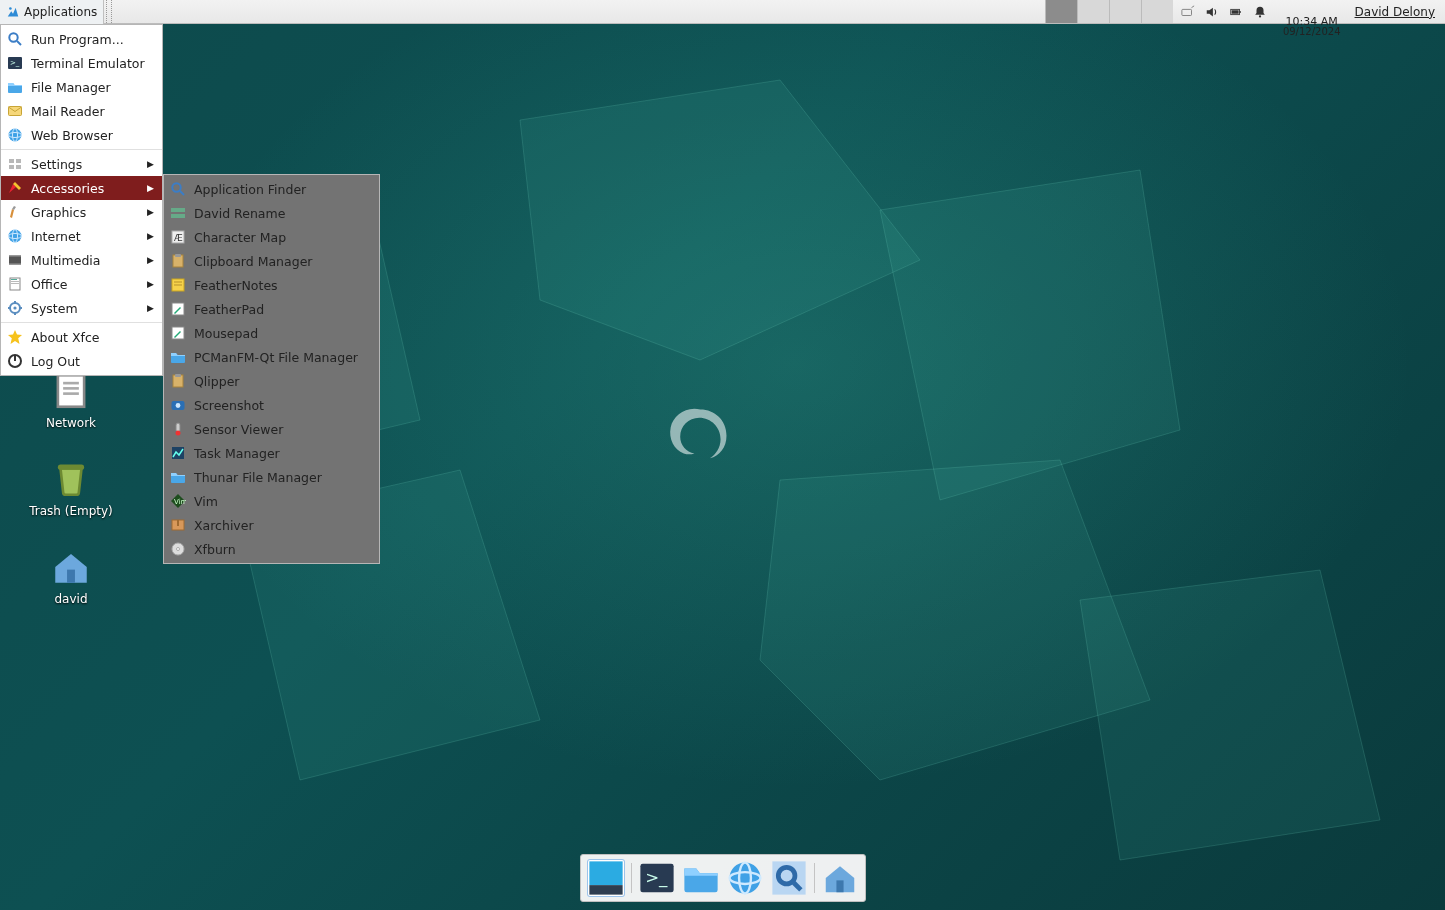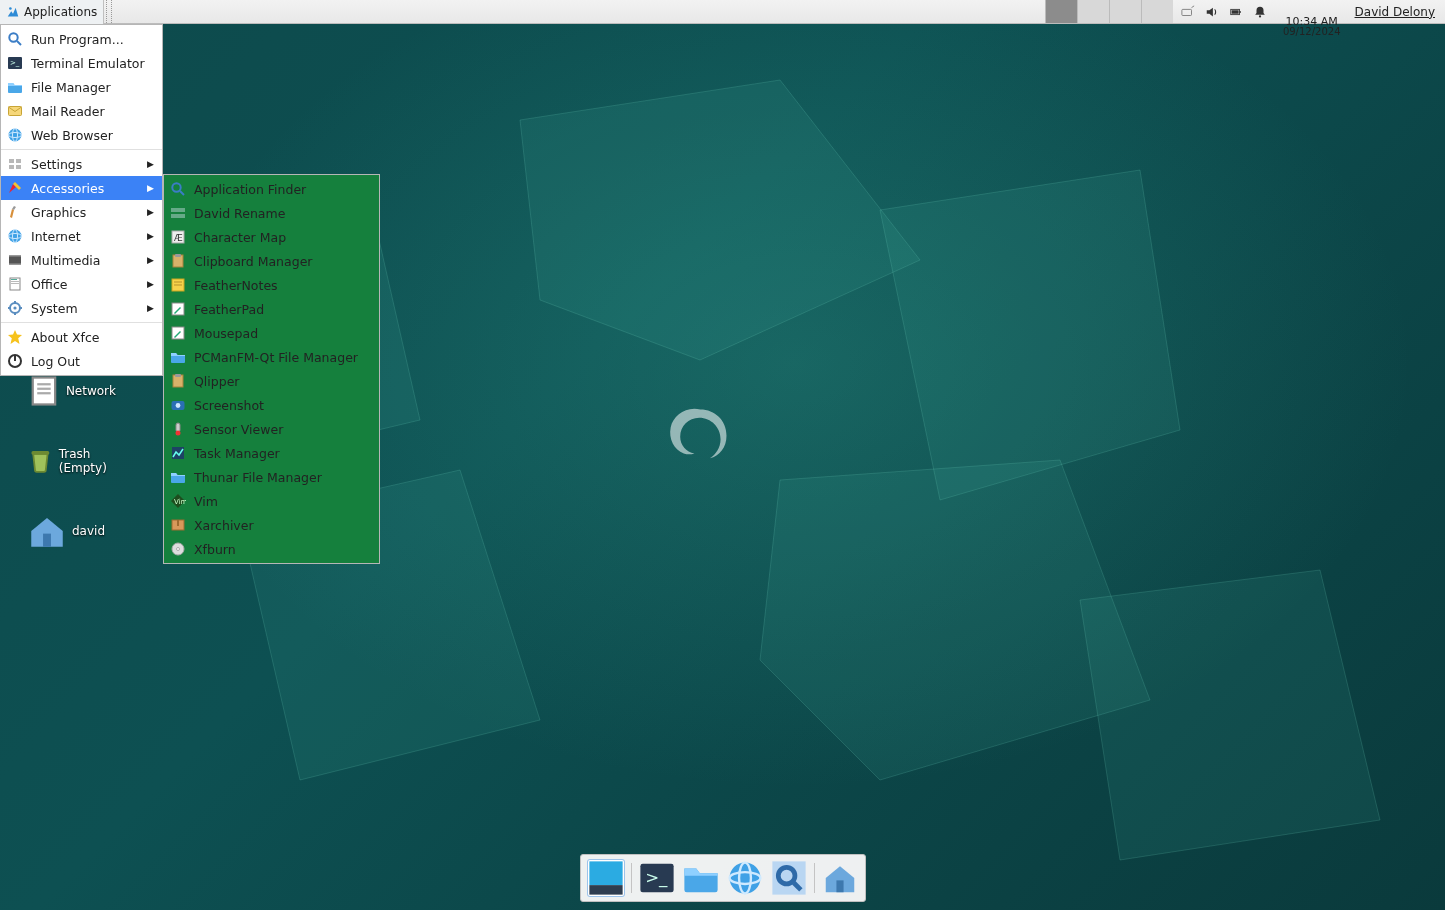--- a/index.html
+++ b/index.html
@@ -34,42 +34,42 @@
 .workspace-switcher .ws { width:32px; border-left:1px solid #bbb; background:#d8d8d8; }
 .workspace-switcher .ws.active { background:#8c8c8c; }
 .tray { display:flex; align-items:center; gap:10px; padding:0 8px; }
 .tray svg { width:14px; height:14px; display:block; }
 .clock { text-align:center; line-height:1; font-size:10px; padding:0 8px;margin-top:29px; }
 .clock .t { font-size:11px; }
 .user-label { padding:0 10px 0 6px; font-size:12px;text-decoration:underline; }
 
 
 .desktop-icons { position:absolute; left:26px; top:370px; display:flex; flex-direction:column; gap:28px; }
-.dicon { width:90px; display:flex; flex-direction:row; align-items:center; gap:4px; color:#fff; text-shadow:0 1px 2px #000; font-size:12px; }
+.dicon { width:90px; display:flex; flex-direction:column; align-items:center; gap:4px; color:#fff; text-shadow:0 1px 2px #000; font-size:12px; }
 .dicon .glyph { width:42px; height:42px; display:flex; align-items:center; justify-content:center; }
 
 
 .menu {
   position:absolute; top:24px; left:0; width:163px;
   background:#fff; border:1px solid #b6b6b6; font-size:12.5px; color:#222;
   padding:2px 0;
 }
 .menu-item {
   display:flex; align-items:center; gap:8px; padding:3px 8px 3px 6px; height:24px;
   position:relative;
 }
-.menu-item.highlight { background:#3b82f6; color:#fff; }
+.menu-item.highlight { background:#7f1d1d; color:#fff; }
 .menu-item .micon { width:16px; height:16px; flex:none; display:flex; align-items:center; justify-content:center; }
 .menu-item .arrow { margin-left:auto; font-size:9px; }
 .menu-sep { height:1px; background:#e0e0e0; margin:2px 0; }
 
 
 .submenu {
   position:absolute; top:174px; left:163px; width:217px;
-  background:#15803d; border:1px solid #b6b6b6; font-size:12.5px; color:#222;
+  background:#737373; border:1px solid #b6b6b6; font-size:12.5px; color:#222;
   padding:2px 0;
 }
 
 
 .dock {
   position:absolute; bottom:8px; left:50%; transform:translateX(-50%);
   background:rgba(248,248,248,.96); border:1px solid #c0c0c0; border-radius:3px;
   padding:4px 6px; display:flex; align-items:center; gap:6px;
 }
 .dock .dicon2 { width:38px; height:38px; display:flex; align-items:center; justify-content:center; border-radius:3px; }

